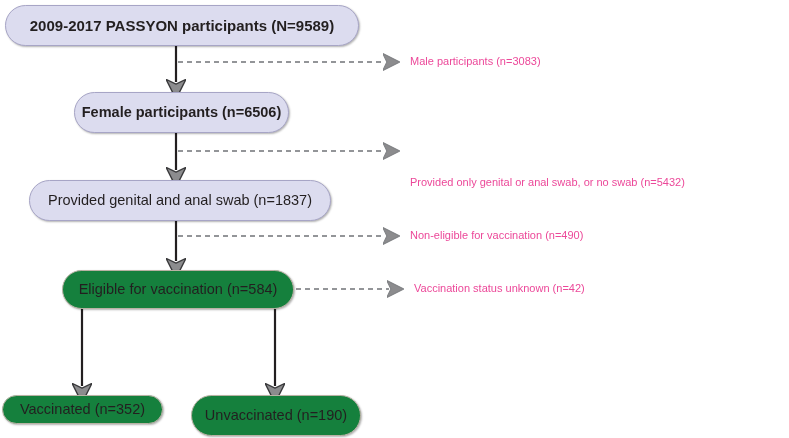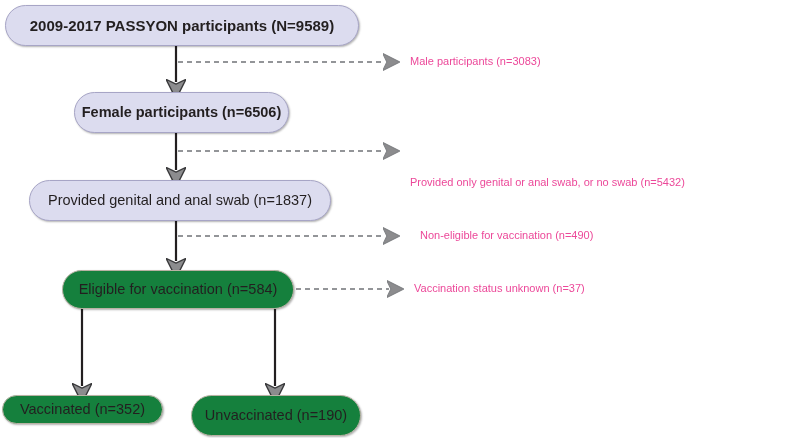--- a/index.html
+++ b/index.html
@@ -118,17 +118,17 @@
   <div class="node beige" style="left:62px; top:270px; width:232px; height:39px;">Eligible for vaccination (n=584)</div>
 
   <div class="node beige" style="left:2px; top:395px; width:161px; height:29px;">Vaccinated (n=352)</div>
 
   <div class="node beige" style="left:191px; top:395px; width:170px; height:41px;">Unvaccinated (n=190)</div>
 
   <div class="side-label" style="left:410px; top:56px;">Male participants (n=3083)</div>
 
   <div class="side-label" style="left:410px; top:145px;margin-top:32px;">Provided only genital or anal swab, or no swab (n=5432)</div>
 
-  <div class="side-label" style="left:410px; top:230px;margin-left:10px;">Non-eligible for vaccination (n=490)</div>
+  <div class="side-label" style="left:410px; top:230px;">Non-eligible for vaccination (n=490)</div>
 
-  <div class="side-label" style="left:414px; top:283px;">Vaccination status unknown (n=37)</div>
+  <div class="side-label" style="left:414px; top:283px;">Vaccination status unknown (n=42)</div>
 
 </div>
 
 </body></html>

